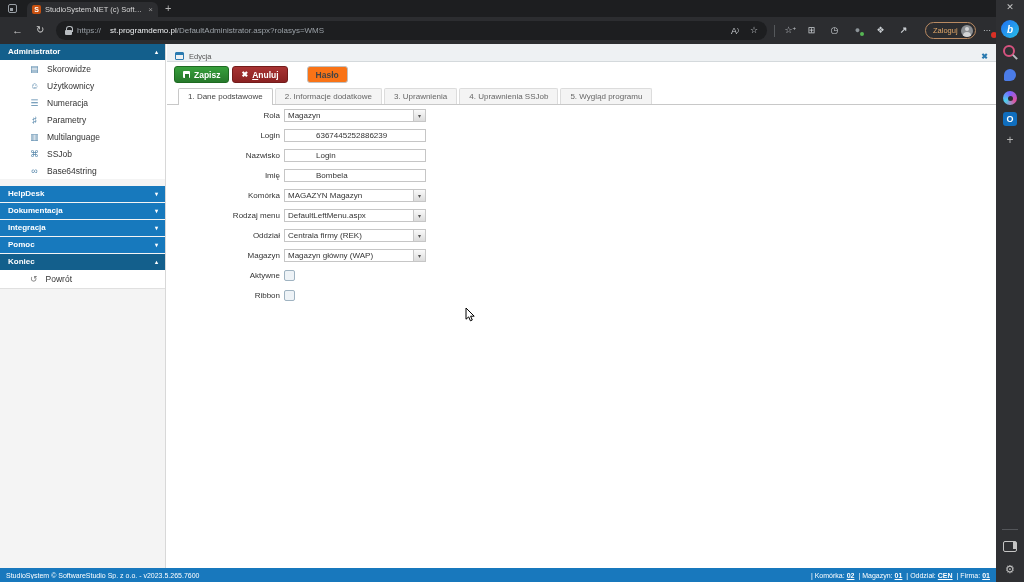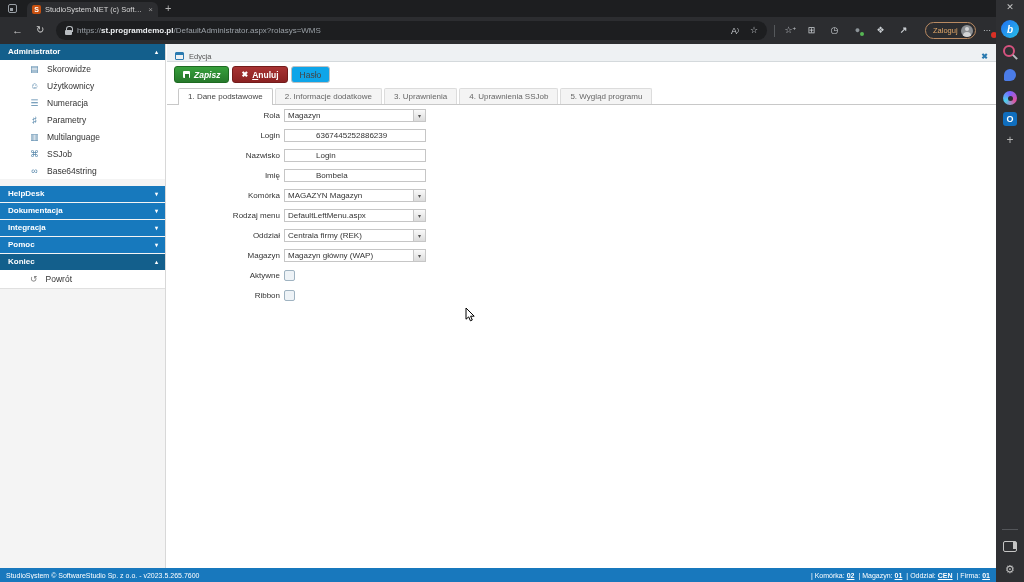--- a/index.html
+++ b/index.html
@@ -16,21 +16,21 @@
   .btab-close{color:#9a9a9a;font-size:8px;line-height:8px;}
   .newtab{position:absolute;left:165px;top:2px;color:#b5b5b5;font-size:11px;}
 
   .toolbar{position:absolute;left:0;top:17px;width:996px;height:27px;background:#2c2d30;}
   .nav-back{position:absolute;left:12px;top:7px;color:#cfcfcf;font-size:11px;}
   .nav-refresh{position:absolute;left:36px;top:7px;color:#cfcfcf;font-size:10px;}
   .urlbar{position:absolute;left:56px;top:4px;width:711px;height:19px;background:#1d1e20;border-radius:10px;display:flex;align-items:center;padding:0 9px;gap:5px;}
   .lock{position:relative;width:7px;height:5px;min-width:7px;background:#b9bdc1;border-radius:1px;margin-top:3px;}
   .lock::before{content:"";position:absolute;left:1px;top:-4px;width:5px;height:5px;border:1px solid #b9bdc1;border-bottom:none;border-radius:3px 3px 0 0;}
   .url-text{font-size:8px;color:#9aa0a6;white-space:nowrap;overflow:hidden;}
-  .url-domain{color:#eceef0;font-weight:bold;}
+  .url-domain{color:#eceef0;font-weight:normal;margin-left:9px;}
   .url-icons{margin-left:auto;display:flex;gap:11px;}
   .uic{color:#c9cdd1;font-size:9px;line-height:11px;}
   .icn-read-aloud::before{content:"A";font-size:9px;}
   .icn-read-aloud::after{content:")";font-size:6px;vertical-align:2px;}
   .icn-favorite-star::before{content:"☆";}
   .tb-divider{position:absolute;left:774px;top:8px;width:1px;height:12px;background:#55585b;}
   .tb-icons{position:absolute;left:782px;top:7px;display:flex;gap:10px;}
   .tbi{position:relative;color:#c9cdd1;font-size:9px;line-height:12px;width:13px;text-align:center;}
   .icn-favorites::before{content:"☆";}
   .icn-favorites::after{content:"+";position:absolute;right:-1px;top:-2px;font-size:6px;}
@@ -97,28 +97,28 @@
   
   .content{position:absolute;left:167px;top:0;width:829px;height:524px;background:#fff;}
   .edit-bar{height:18px;background:#eef1f3;border-bottom:1px solid #d4d9dc;display:flex;padding:8px 8px;gap:5px;}
   .edit-icon{width:9px;height:8px;border:1px solid var(--accent-blue,#2a7ab0);border-radius:1px;position:relative;}
   .edit-icon::before{content:"";position:absolute;left:0;top:0;width:100%;height:2px;background:var(--accent-blue,#2a7ab0);}
   .edit-title{font-size:7.5px;color:#555;}
   .panel-close{margin-left:auto;color:var(--accent-blue,#2a7ab0);font-size:8px;font-weight:bold;}
   .btn-row{display:flex;gap:3px;margin:4px 0 0 7px;height:17px;}
   .btn{display:flex;align-items:center;gap:4px;padding:0 8px;border-radius:3px;font-size:8.5px;font-weight:bold;cursor:default;}
   .btn-label{display:inline-block;}
-  .btn-save{background:linear-gradient(var(--save-green,#37a03c),#26792b);border:1px solid #1d6a21;color:#fff;font-style:italic;}
+  .btn-save{background:linear-gradient(var(--save-green,#37a03c),#26792b);border:1px solid #1d6a21;color:#fff;}
   .floppy{width:7px;height:7px;background:#fff;border-radius:1px;position:relative;}
   .floppy::after{content:"";position:absolute;left:1.5px;top:3px;width:4px;height:3.5px;background:#26792b;}
   .btn-cancel{background:linear-gradient(var(--cancel-red,#a83333),#8a2121);border:1px solid #731b1b;color:#fff;}
   .btn-cancel .btn-label::first-letter{text-decoration:underline;}
   .x-ic{font-size:8px;}
   .x-ic::before{content:"✖";}
-  .btn-pass{background:#0ea5e9;border:1px solid #c0c0c0;color:#444;font-weight:normal;}
+  .btn-pass{background:#f97316;border:1px solid #c0c0c0;color:#444;font-weight:bold;margin-left:16px;}
   .tabbar{display:flex;gap:2px;margin-top:5px;padding-left:11px;border-bottom:1px solid #c8c8c8;align-items:flex-end;}
   .tab-item{font-size:8px;color:#666;background:#f4f4f4;border:1px solid #dcdcdc;border-bottom:none;border-radius:2px 2px 0 0;padding:3px 9px;white-space:nowrap;}
   .tab-item.active{background:#fff;color:#444;border-color:#c8c8c8;margin-bottom:-1px;padding-bottom:4px;}
 
   
   .form{margin-top:4px;padding-left:3px;}
   .frow{display:flex;align-items:center;margin-bottom:7px;height:13px;}
   .f-label{width:110px;min-width:110px;text-align:right;margin-right:4px;font-size:8px;font-weight:normal;color:#333;white-space:nowrap;}
   .ctl-text{display:none;width:142px;height:13px;border:1px solid #c6c6c6;font-size:8px;line-height:11px;padding:0 3px;color:#333;background:#fff;white-space:nowrap;overflow:hidden;}
   .f-text .ctl-text{display:block;padding-left:31px;}

